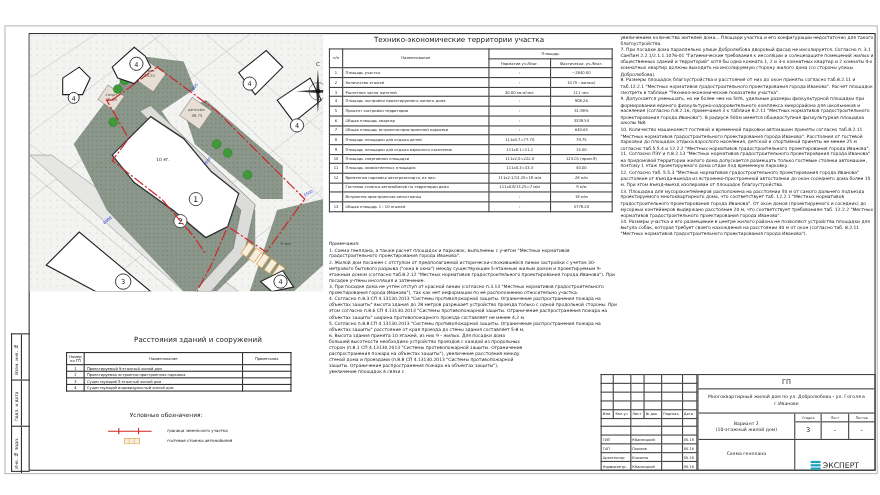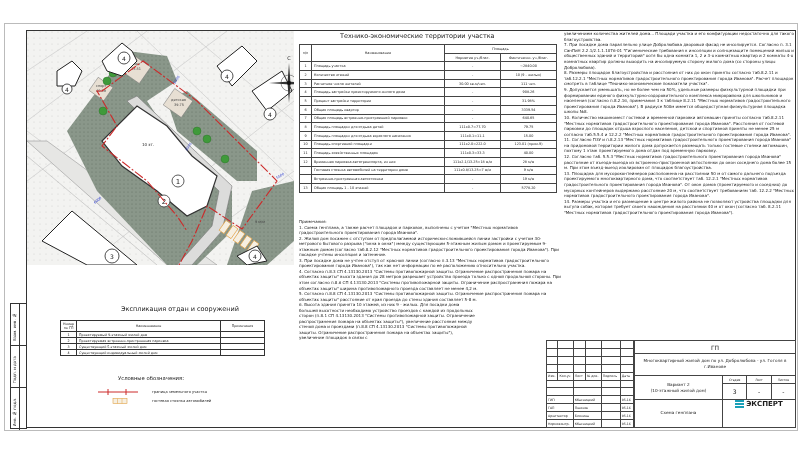--- a/index.html
+++ b/index.html
@@ -44,21 +44,21 @@
   .tb-gp { height: 13px; border-bottom: 1px solid #444; text-align: center; font-size: 6px; line-height: 13px; }
   .tb-obj { height: 22px; border-bottom: 1px solid #444; text-align: center; font-size: 4.2px; line-height: 6px; padding-top: 4px; }
   .tb-row { display: flex; border-bottom: 1px solid #444; height: 24px; }
   .tb-row:last-child { border-bottom: none; height: 27px; }
   .tb-desc { flex: 1; border-right: 1px solid #444; text-align: center; font-size: 4.2px; padding-top: 6px; line-height: 6px; }
   .tb-stage { width: 72px; display: flex; }
   .tb-stage div { flex: 1; border-right: 1px solid #444; text-align: center; font-size: 3px; }
   .tb-stage div:last-child { border-right: none; }
   .tb-stage .lbl { display: block; height: 8px; border-bottom: 1px solid #444; line-height: 8px; }
   .tb-stage .val { display: block; line-height: 15px; font-size: 6px; }
-  .logo { width: 72px; display: flex; align-items: flex-start; justify-content: center; gap: 2px; font-weight: bold; font-size: 7px; color: #1c1c1c; }
+  .logo { width: 72px; display: flex; align-items: flex-end; justify-content: center; gap: 2px; font-weight: normal; font-size: 7px; color: #1c1c1c; }
   .logo .mark { width: 9px; height: 8px; display: flex; flex-direction: column; justify-content: space-between; }
   .logo .mark i { display: block; height: 2px; background: #1aa0b8; }
 </style>
 </head>
 <body>
 
 <div class="sheet"></div>
 <div class="frame"></div>
 
 <div class="side-stamp">
@@ -170,21 +170,21 @@
 
     <g transform="translate(262 52)">
       <circle r="8" fill="none" stroke="#333" stroke-width="0.5"></circle>
       <path d="M0 -20 L1.5 0 L0 20 L-1.5 0 Z M-20 0 L0 -1.5 L20 0 L0 1.5 Z" fill="#333"></path>
       <circle r="2" fill="#111"></circle>
       <text x="0" y="-23" font-size="5" text-anchor="middle" fill="#222">С</text>
     </g>
   </svg>
 </div>
 
-<div class="expl-title">Экспликация отдан и сооружений</div>
+<div class="expl-title">Расстояния зданий и сооружений</div>
 <table class="expl">
   <tbody>
       <tr>
     <th style="width:14px">Номер по ГП</th>
     <th>Наименование</th>
     <th style="width:44px">Примечания</th>
   </tr>
   <tr>
         <td style="text-align:center">1</td>
         <td>Проектируемый 9-этажный жилой дом</td>

